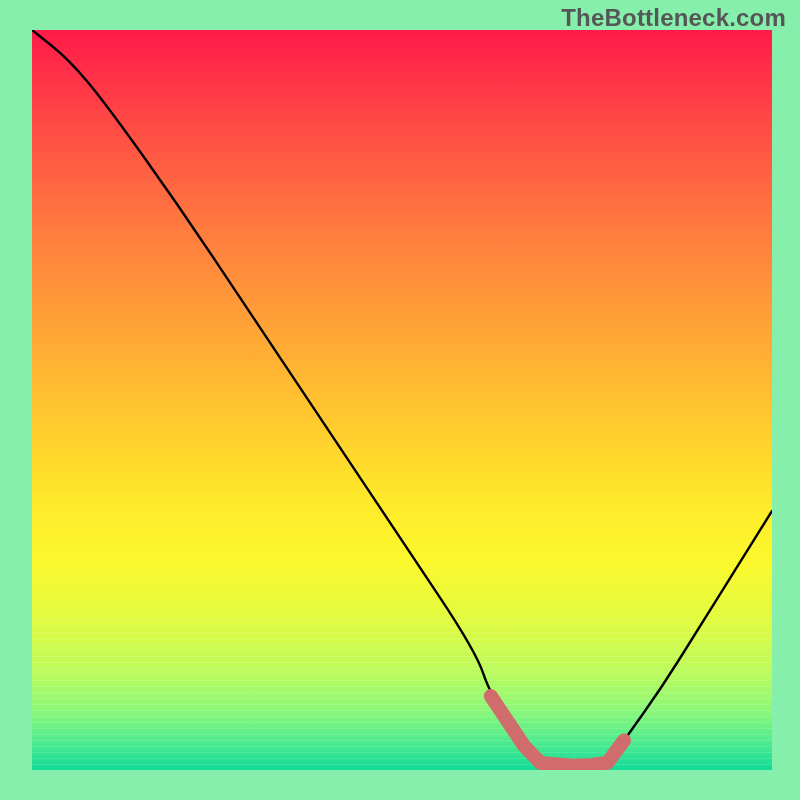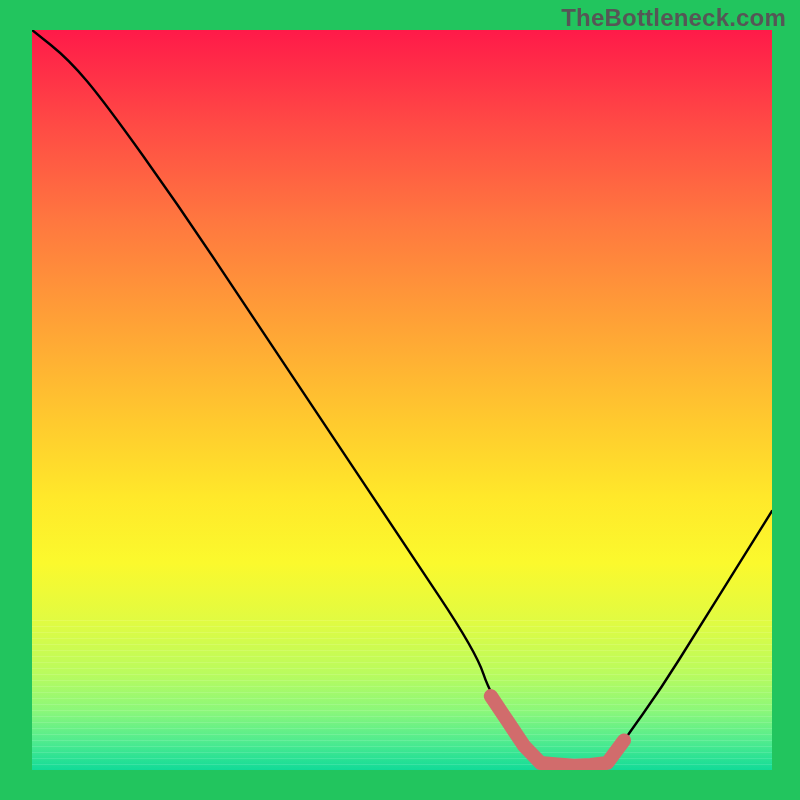--- a/index.html
+++ b/index.html
@@ -1,21 +1,21 @@
 <!DOCTYPE html>
 <html><head>
 <meta charset="utf-8">
 <style>
   * { margin: 0; padding: 0; box-sizing: border-box; }
   html, body { width: 800px; height: 800px; overflow: hidden; background: #000; }
   .frame {
     position: relative;
     width: 800px;
     height: 800px;
-    background: #22c55e;
+    background: #86efac;
   }
   .watermark {
     position: absolute;
     top: 4px;
     right: 14px;
     font-family: Arial, Helvetica, sans-serif;
     font-size: 24px;
     font-weight: 600;
     color: #565656;
     letter-spacing: 0.2px;

